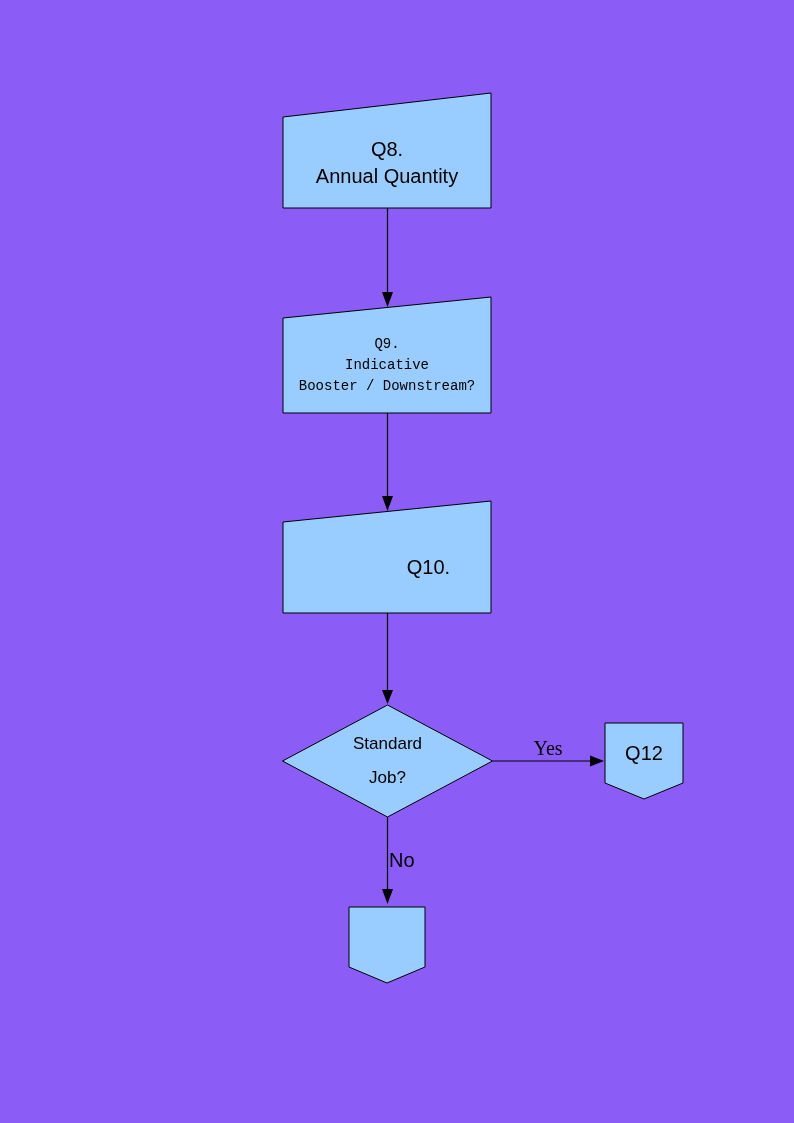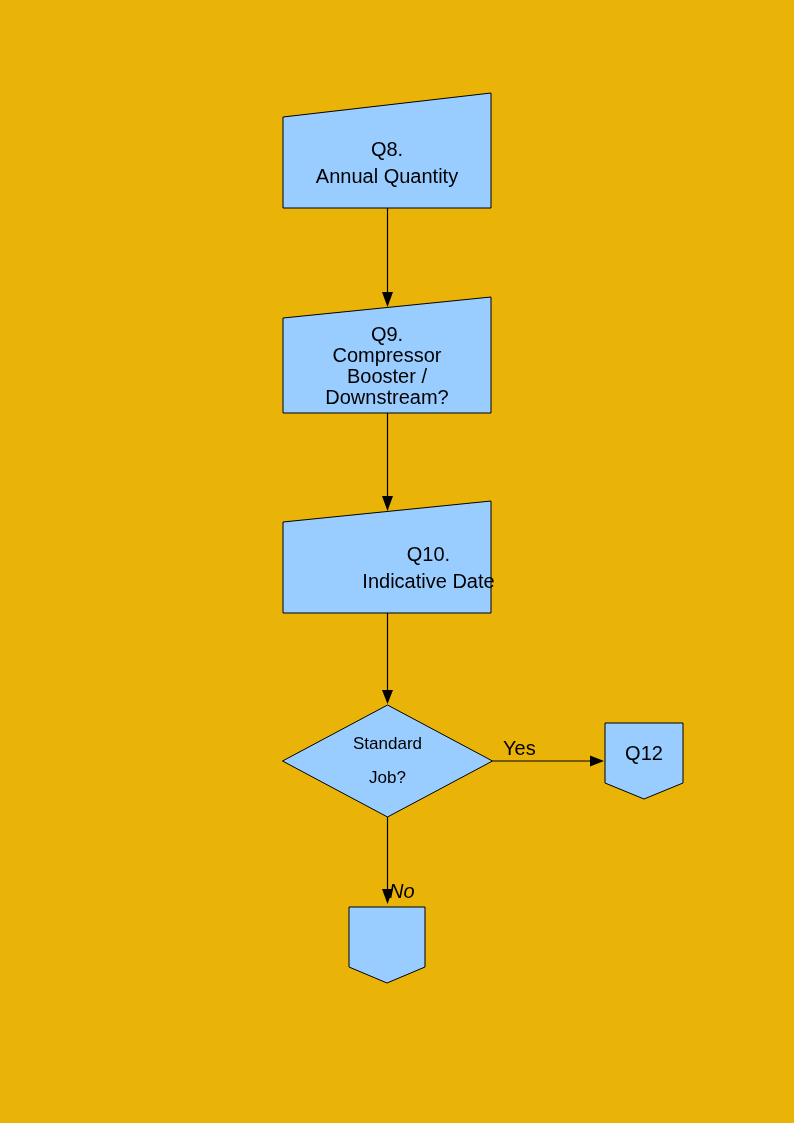--- a/index.html
+++ b/index.html
@@ -4,21 +4,21 @@
 <style>
   html, body {
     margin: 0;
     padding: 0;
     background: #ffffff;
   }
   .page {
     position: relative;
     width: 794px;
     height: 1123px;
-    background: #eab308;
+    background: #8b5cf6;
     overflow: hidden;
     font-family: "Liberation Sans", sans-serif;
     color: #000000;
   }
   .canvas {
     position: absolute;
     left: 0;
     top: 0;
   }
   .node-shape {
@@ -34,36 +34,38 @@
     justify-content: center;
     align-items: center;
     text-align: center;
     color: #000000;
   }
   .label.big {
     font-size: 20px;
     line-height: 27px;
   }
   .label.small {
-    font-size: 20px;
+    font-size: 14px;
     line-height: 21px;
+    font-family: Liberation Mono, monospace;
   }
   .label.diamond-text {
     font-size: 17px;
     line-height: 22px;
     gap: 12px;
   }
   .edge-label {
     position: absolute;
     font-size: 20px;
     line-height: 24px;
     color: #000000;
   }
   .edge-label.center {
-    text-align: left;
+    text-align: center;
+    font-family: Liberation Serif, serif;
   }
 </style>
 </head>
 <body>
 
 <div class="page">
 
   <svg class="canvas" width="794" height="1123" viewBox="0 0 794 1123">
 
     <polygon class="node-shape" points="283,117 491,93 491,208 283,208" fill="#99CCFF" stroke="#000000"></polygon>
@@ -94,36 +96,35 @@
     <polygon points="382,889 393,889 387.5,904" fill="#000000"></polygon>
   </svg>
 
   <div class="label big" style="left:283px; top:117px; width:208px; height:91px;">
     <span>Q8.</span>
     <span>Annual Quantity</span>
   </div>
 
   <div class="label small" style="left:283px; top:318px; width:208px; height:95px;">
     <span>Q9.</span>
-    <span>Compressor</span>
+    <span>Indicative</span>
     <span>Booster / Downstream?</span>
   </div>
 
   <div class="label big" style="left:283px; top:522px; width:251px; height:91px;margin-left:20px;">
     <span>Q10.</span>
-    <span>Indicative Date</span>
   </div>
 
   <div class="label diamond-text" style="left:297px; top:713px; width:181px; height:96px;">
     <span>Standard</span>
     <span>Job?</span>
   </div>
 
   <div class="label big" style="left:605px; top:723px; width:78px; height:60px;">
     <span>Q12</span>
   </div>
 
 
   <div class="edge-label center" style="left:503px; top:736px; width:90px;">Yes</div>
 
-  <div class="edge-label" style="left:389px; top:879px; width:50px;font-style:italic;">No</div>
+  <div class="edge-label" style="left:389px; top:848px; width:50px;">No</div>
 
 </div>
 
 </body></html>

